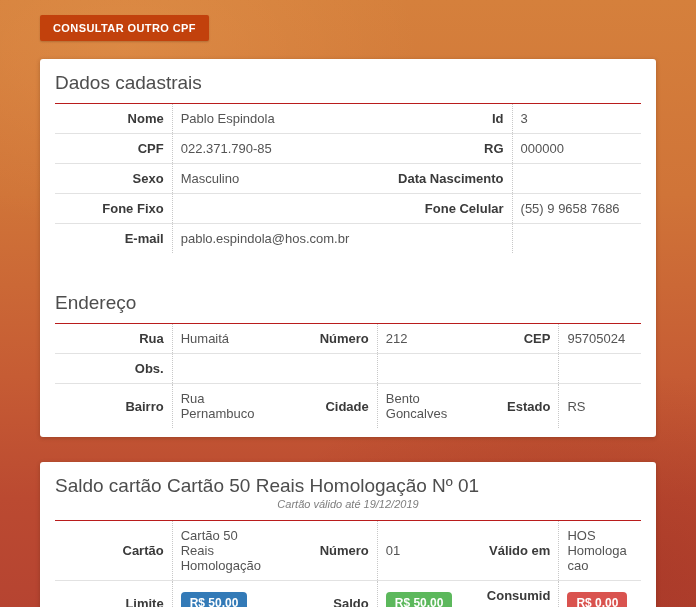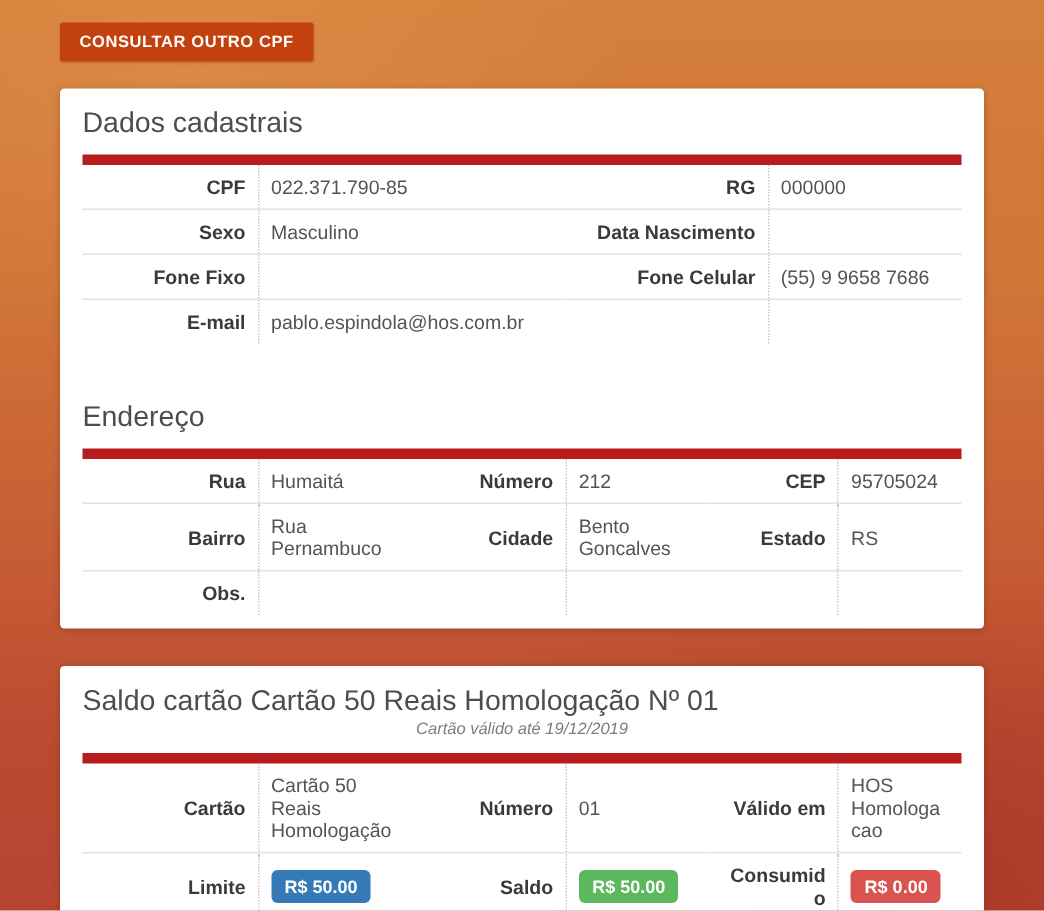--- a/index.html
+++ b/index.html
@@ -33,21 +33,21 @@
     background: #ffffff;
     border-radius: 3px;
     margin: 18px 40px 0 40px;
     box-shadow: 0 1px 4px rgba(70,25,10,0.30);
     padding-bottom: 9px;
   }
   .card.saldo { margin-top: 25px; padding-bottom: 0; }
   .section-title-wrap {
     margin: 0 15px;
     padding: 12px 0 9px 0;
-    border-bottom: 7px solid #b91c1c;
+    border-bottom: 1px solid #b91c1c;
   }
   .sec2 .section-title-wrap { margin-top: 26px; }
   .section-title {
     font-size: 19px;
     color: #4d4d4d;
     line-height: 23px;
   }
   .validity-note {
     text-align: center;
     font-size: 11px;
@@ -123,20 +123,26 @@
       <div class="section-title">Dados cadastrais</div>
     </div>
     <table class="fields t4">
       <colgroup>
           <col class="c-l1">
           <col class="c-v1">
           <col class="c-l2">
           <col class="c-v2">
         </colgroup>
       <tbody>
+          <tr>
+        <th>Nome</th>
+        <td>Pablo Espindola</td>
+        <th>Id</th>
+        <td>3</td>
+      </tr>
       <tr>
         <th>CPF</th>
         <td>022.371.790-85</td>
         <th>RG</th>
         <td>000000</td>
       </tr>
       <tr>
         <th>Sexo</th>
         <td>Masculino</td>
         <th>Data Nascimento</th>
@@ -174,34 +180,34 @@
       <tbody>
           <tr>
         <th>Rua</th>
         <td>Humaitá</td>
         <th>Número</th>
         <td>212</td>
         <th>CEP</th>
         <td>95705024</td>
       </tr>
       <tr>
+        <th>Obs.</th>
+        <td></td>
+        <th></th>
+        <td></td>
+        <th></th>
+        <td></td>
+      </tr>
+      <tr>
         <th>Bairro</th>
         <td>Rua Pernambuco</td>
         <th>Cidade</th>
         <td>Bento Goncalves</td>
         <th>Estado</th>
         <td>RS</td>
-      </tr>
-      <tr>
-        <th>Obs.</th>
-        <td></td>
-        <th></th>
-        <td></td>
-        <th></th>
-        <td></td>
       </tr>
     </tbody>
       </table>
   </div>
 
 </div>
 
 <div class="card saldo">
   <div class="section-title-wrap">
     <div class="section-title">Saldo cartão Cartão 50 Reais Homologação Nº 01</div>

